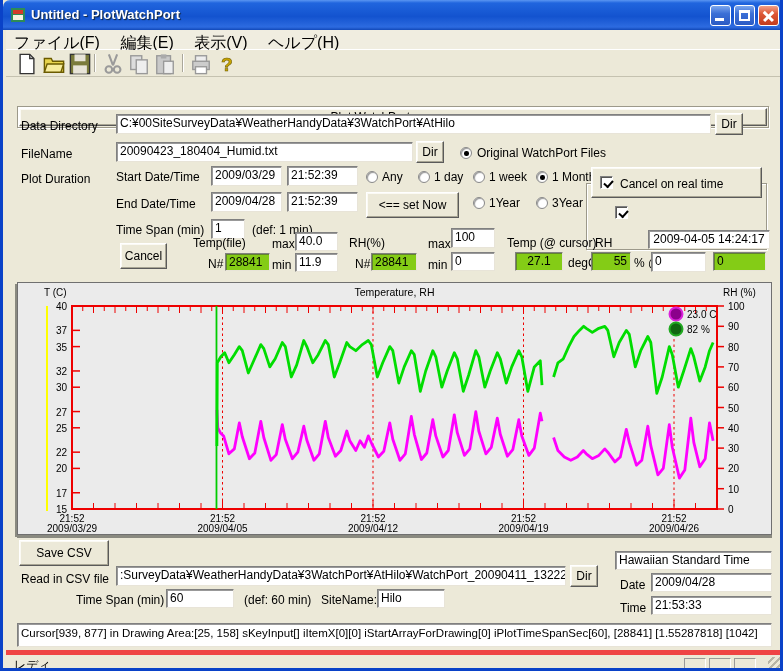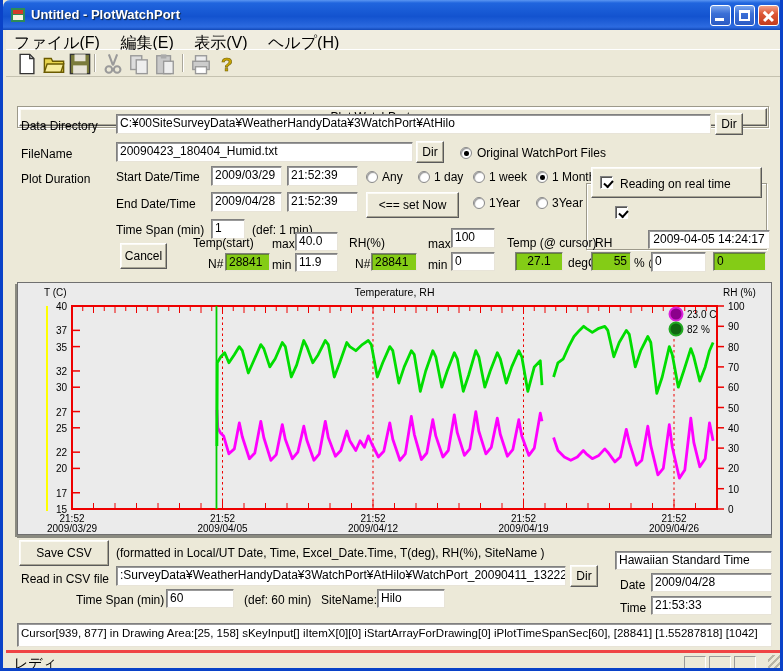--- a/index.html
+++ b/index.html
@@ -44,21 +44,21 @@
   .check{width:13px;height:13px;background:#fff;border:1px solid;border-color:#808080 #fff #fff #808080;
     box-shadow:inset 1px 1px 0 #555;}
   .check.on::after{content:"";position:absolute;left:2.5px;top:3px;width:7px;height:4px;
     border-left:2px solid #000;border-bottom:2px solid #000;transform:rotate(-48deg);}
   .etched{border:1px solid #9c998a;box-shadow:inset 1px 1px 0 #fff, 1px 1px 0 #fff;margin-top:20px;}
   
   #plot-panel{left:14px;top:282px;width:755px;height:253px;background:#EBEBEB;
     border:1px solid #707070;box-shadow:-2px 2px 0 #8a8a80, 0 3px 0 #8a8a80;}
   
   #status-field{left:14px;top:623px;width:755px;height:24px;font-size:11.5px;padding-top:3px;}
-  #statusbar{left:3px;top:650px;width:777px;height:18px;background:#ECE9D8;border-top:3px solid #ef4444;font-size:14px;}
+  #statusbar{left:3px;top:650px;width:777px;height:18px;background:#ECE9D8;border-top:5px solid #ef4444;font-size:12px;}
   .sb-pane{position:absolute;top:3px;width:22px;height:13px;border:1px solid;border-color:#999 #fff #fff #999;}
   #grip{position:absolute;right:1px;top:2px;width:14px;height:14px;
     background:repeating-linear-gradient(135deg,transparent 0 3px,#b8b5a5 3px 5px);}
 </style>
 </head>
 <body>
 
 <div id="win">
 
   <div class="abs" id="titlebar">
@@ -167,27 +167,27 @@
   <span class="abs radio" style="left:533px;top:197px"></span>
   <div class="abs lbl" style="left:549px;top:196px">3Year</div>
 
   <div class="abs lbl" style="left:113px;top:223px">Time Span (min)</div>
   <div class="abs field" style="left:208px;top:219px;width:34px;height:20px">1</div>
   <div class="abs lbl" style="left:249px;top:223px">(def: 1 min)</div>
 
   <div class="abs etched" style="left:583px;top:163px;width:181px;height:67px"></div>
   <div class="abs btn" style="left:588px;top:167px;width:171px;height:31px"></div>
   <span class="abs check on" style="left:597px;top:176px"></span>
-  <div class="abs lbl" style="left:617px;top:177px">Reading on real time</div>
+  <div class="abs lbl" style="left:617px;top:177px">Cancel on real time</div>
   <span class="abs check on" style="left:612px;top:206px"></span>
   <div class="abs field" style="left:645px;top:230px;width:122px;height:19px;text-align:center">2009-04-05 14:24:17</div>
 
   <div class="abs btn" style="left:117px;top:243px;width:47px;height:26px">Cancel</div>
 
-  <div class="abs lbl" style="left:190px;top:236px">Temp(start)</div>
+  <div class="abs lbl" style="left:190px;top:236px">Temp(file)</div>
   <div class="abs lbl" style="left:205px;top:257px">N#</div>
   <div class="abs field ro" style="left:222px;top:253px;width:45px;height:18px">28841</div>
   <div class="abs lbl" style="left:269px;top:237px">max</div>
   <div class="abs field" style="left:292px;top:232px;width:43px;height:19px">40.0</div>
   <div class="abs lbl" style="left:269px;top:258px">min</div>
   <div class="abs field" style="left:292px;top:253px;width:43px;height:19px">11.9</div>
 
   <div class="abs lbl" style="left:346px;top:236px">RH(%)</div>
   <div class="abs lbl" style="left:352px;top:257px">N#</div>
   <div class="abs field ro" style="left:368px;top:253px;width:46px;height:18px">28841</div>
@@ -364,21 +364,20 @@
         <polyline points="198.9,163.1 199.3,79.8 202.8,73.8 206.7,69.7 210.9,79.8 216.3,71.7 221.3,63.6 224.3,67.7 230.3,90.0 235.7,77.8 242.8,61.6 245.8,65.6 251.8,83.9 257.2,75.8 264.3,59.5 267.3,63.6 273.3,94.0 278.7,81.9 285.8,57.5 288.8,63.6 294.8,79.8 300.2,71.7 307.3,57.5 310.3,61.6 316.3,94.0 321.7,79.8 328.8,59.5 331.8,63.6 337.8,67.7 344.3,61.6 350.3,57.5 353.3,61.6 359.3,94.0 364.7,79.8 371.8,63.6 374.8,67.7 380.8,100.1 386.2,83.9 393.3,67.7 396.3,71.7 402.3,108.3 407.7,88.0 414.8,67.7 417.8,73.8 423.8,104.2 429.2,88.0 436.3,69.7 439.3,75.8 445.3,108.3 450.7,92.0 457.8,67.7 460.8,73.8 466.8,104.2 472.2,88.0 479.3,69.7 482.3,75.8 488.3,100.1 493.7,83.9 500.8,67.7 503.8,73.8 509.8,108.3 516.3,83.9 522.3,77.8 524.0,102.2" fill="none" stroke="#00DD00" stroke-width="2.8" stroke-linejoin="round"></polyline>
         <polyline points="535.6,94.0 539.9,79.8 545.3,75.8 550.7,63.6 556.0,53.5 561.4,47.4 565.7,43.3 568.3,45.3 574.3,49.4 580.8,45.3 586.8,43.3 589.8,47.4 595.8,73.8 601.2,59.5 608.3,47.4 611.3,51.4 617.3,83.9 622.7,67.7 629.8,53.5 632.8,59.5 638.8,110.3 644.2,94.0 651.3,63.6 654.3,71.7 660.3,104.2 665.7,88.0 672.8,65.6 675.8,73.8 681.8,98.1 687.2,83.9 691.5,67.7 695.1,59.5" fill="none" stroke="#00DD00" stroke-width="2.8" stroke-linejoin="round"></polyline>
         <circle cx="658" cy="31" r="6.5" fill="#8B008B" stroke="#DD22DD" stroke-width="2"></circle>
         <text x="669" y="35" font-size="10" fill="#000">23.0 C</text>
         <circle cx="658" cy="46" r="6.5" fill="#116611" stroke="#22AA22" stroke-width="2"></circle>
         <text x="669" y="50" font-size="10" fill="#000">82 %</text>
       </svg>
   </div>
 
   <div class="abs btn" style="left:16px;top:540px;width:90px;height:26px">Save CSV</div>
-  <div class="abs lbl" style="left:113px;top:546px">(formatted in Local/UT Date, Time, Excel_Date.Time, T(deg), RH(%), SiteName )</div>
   <div class="abs lbl" style="left:18px;top:572px">Read in CSV file</div>
   <div class="abs field" style="left:113px;top:566px;width:450px;height:20px">:SurveyData¥WeatherHandyData¥3WatchPort¥AtHilo¥WatchPort_20090411_132223.csv</div>
   <div class="abs btn" style="left:567px;top:565px;width:28px;height:22px">Dir</div>
   <div class="abs lbl" style="left:73px;top:593px">Time Span (min)</div>
   <div class="abs field" style="left:163px;top:589px;width:68px;height:19px">60</div>
   <div class="abs lbl" style="left:241px;top:593px">(def: 60 min)</div>
   <div class="abs lbl" style="left:318px;top:593px">SiteName:</div>
   <div class="abs field" style="left:374px;top:589px;width:68px;height:19px">Hilo</div>
 
   <div class="abs field" style="left:612px;top:551px;width:157px;height:19px">Hawaiian Standard Time</div>

